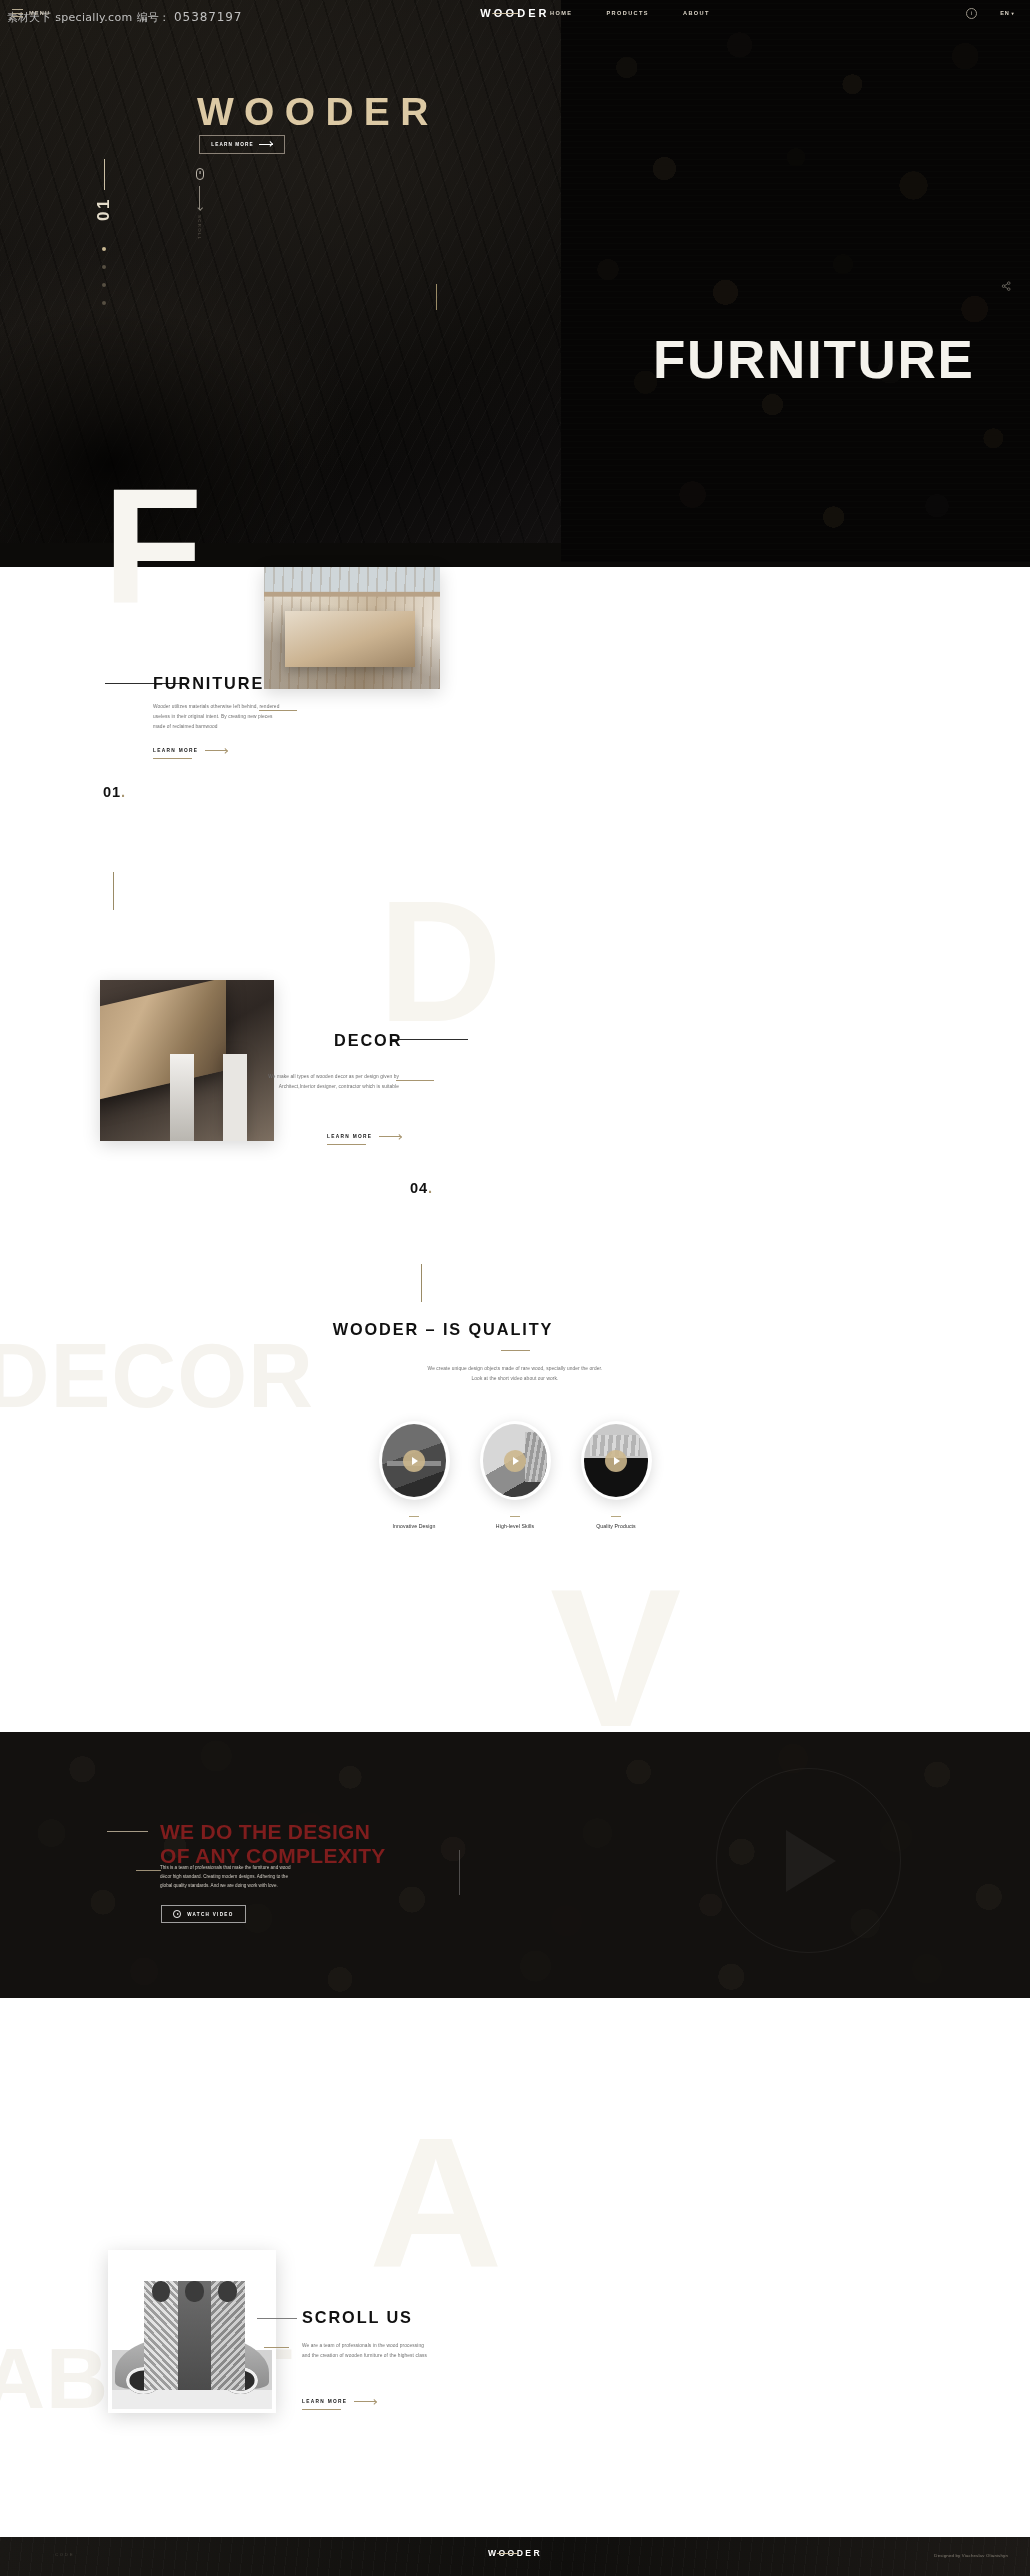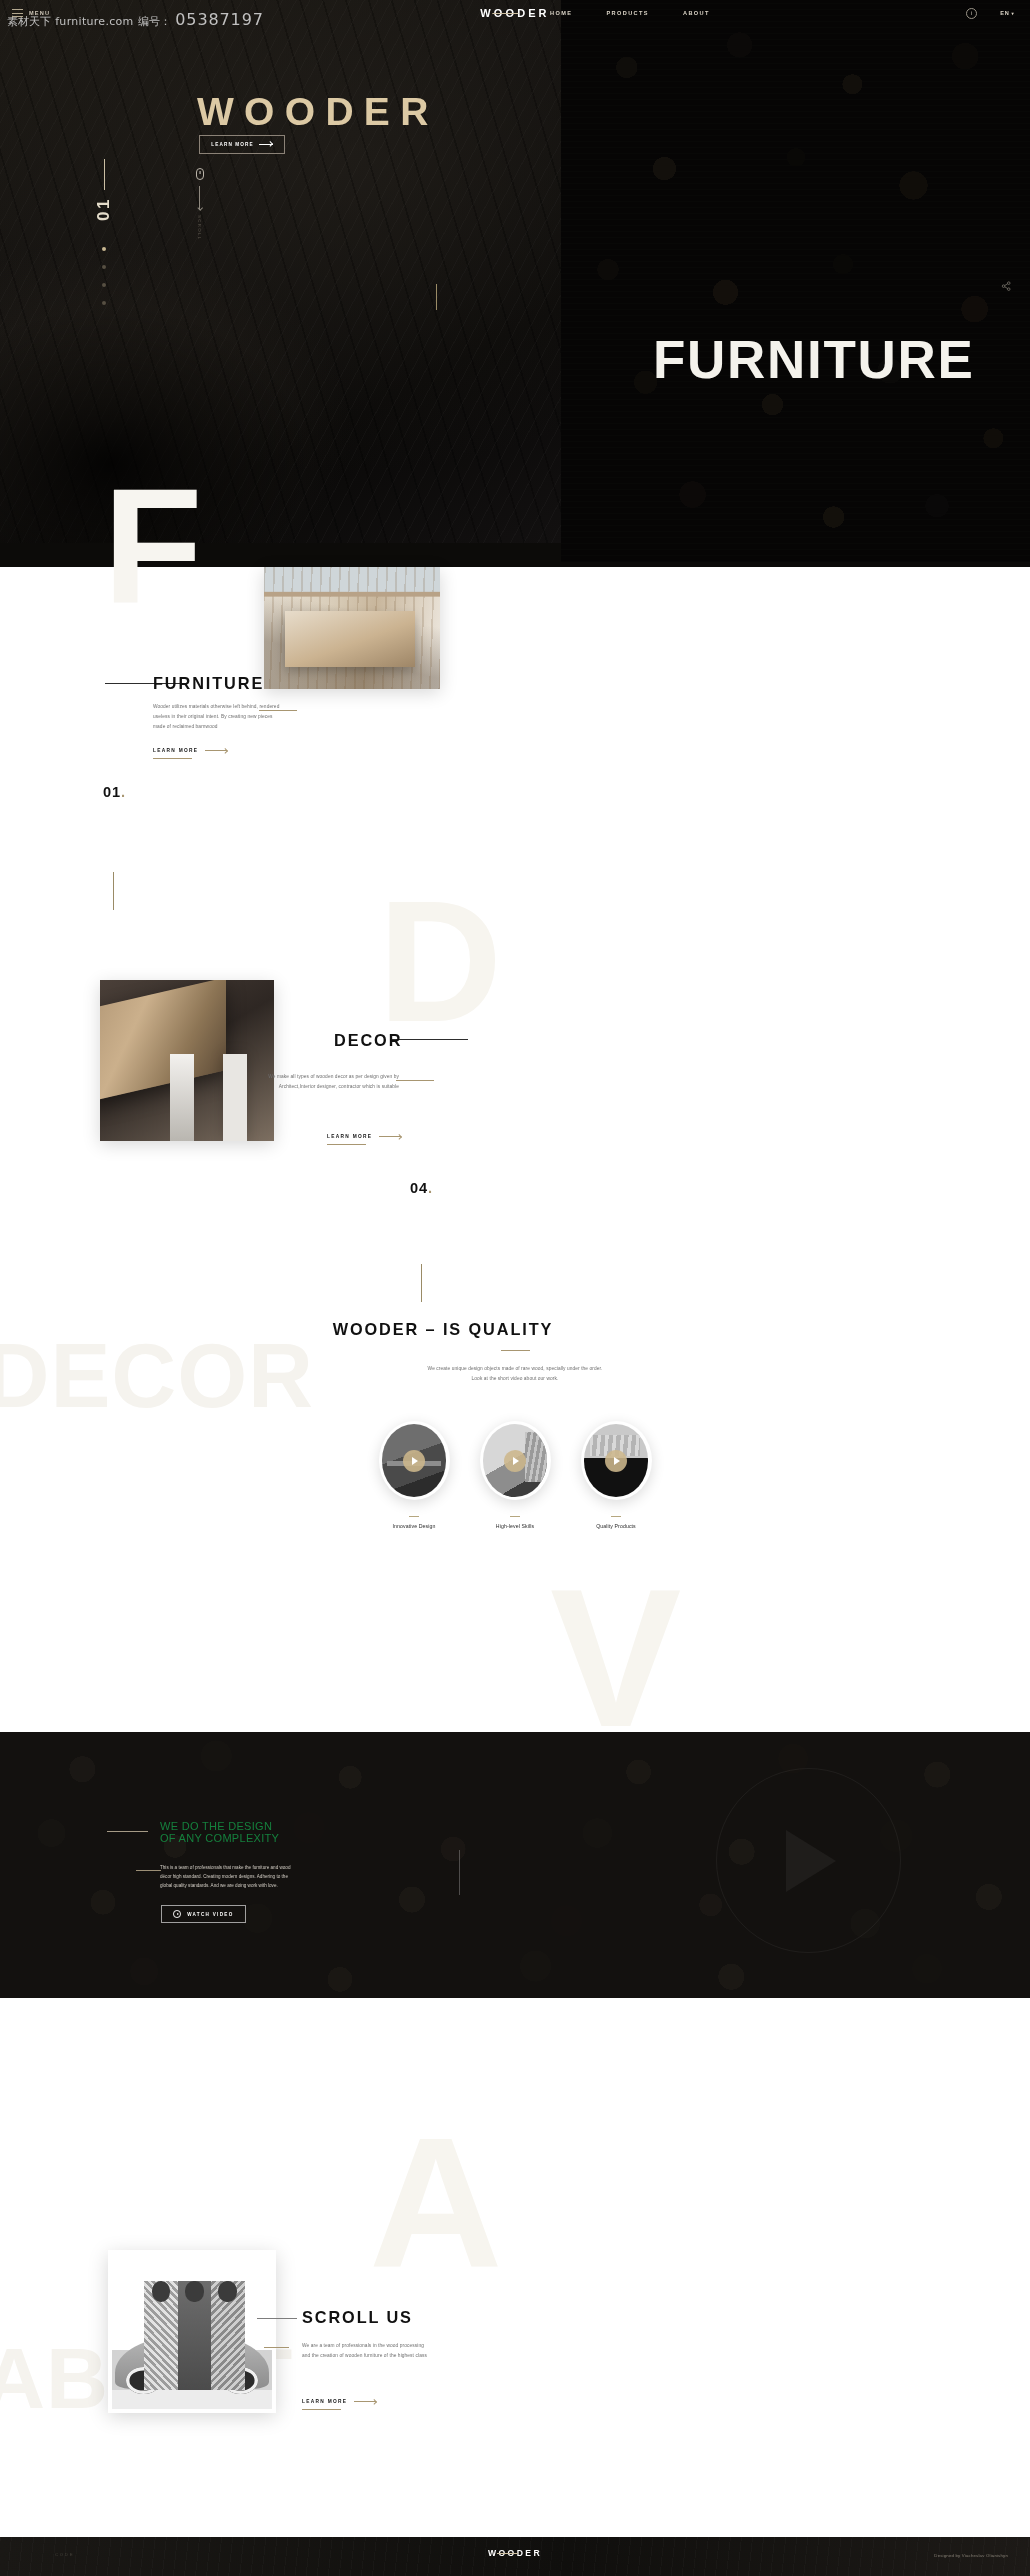--- a/index.html
+++ b/index.html
@@ -228,22 +228,22 @@
       radial-gradient(circle 13.7px at 71% 92%, #2d2822 0 94%, rgba(0,0,0,0) 95%),
       radial-gradient(circle 15.5px at 90% 89%, #1e1b18 0 94%, rgba(0,0,0,0) 95%);
   }
   .cx::after{content:"";position:absolute;inset:0;background:rgba(12,11,10,.55);}
   .cx-ghost{position:absolute;right:129px;top:36px;width:185px;height:185px;border-radius:50%;
     border:1.3px solid rgba(255,255,255,.055);z-index:2;}
   .cx-ghost::after{content:"";position:absolute;left:50%;top:50%;transform:translate(-46%,-50%);
     width:0;height:0;border-left:50px solid rgba(255,255,255,.05);
     border-top:31px solid transparent;border-bottom:31px solid transparent;}
   .cx-rule{position:absolute;left:107px;top:1831px;width:41px;height:0.9px;background:#a59a86;z-index:6;}
-  .cx-h{position:absolute;left:160px;top:1820px;z-index:6;font-size:11px;font-weight:400;
-    color:#15803d;letter-spacing:0.3px;line-height:1.12;}
+  .cx-h{position:absolute;left:160px;top:1820px;z-index:6;font-size:21px;font-weight:700;
+    color:#7f1d1d;letter-spacing:0.3px;line-height:1.12;}
   .cx-psub{position:absolute;left:136px;top:1870px;width:25px;height:1.2px;background:#9c8f76;z-index:6;}
   .cx-p{position:absolute;left:160px;top:1863px;width:137px;z-index:6;
     font-size:4.6px;line-height:2.0;color:#d2cdc4;}
   .cx-btn{position:absolute;left:161px;top:1905px;z-index:6;width:85px;height:18px;
     border:0.9px solid rgba(255,255,255,.6);display:flex;align-items:center;justify-content:center;gap:6px;cursor:pointer;}
   .cx-btn .pc{width:7.7px;height:7.7px;border:0.9px solid #fff;border-radius:50%;
     display:flex;align-items:center;justify-content:center;}
   .cx-btn .pc i{width:0;height:0;border-left:2.6px solid #fff;
     border-top:1.7px solid transparent;border-bottom:1.7px solid transparent;margin-left:0.9px;}
   .cx-btn .t{font-size:4.6px;font-weight:700;color:#fff;letter-spacing:1.3px;}
@@ -279,21 +279,21 @@
       linear-gradient(92deg,#1a1815,#100f0d 55%,#1d1a17);}
   .ftr-code{position:absolute;left:55px;top:14.6px;font-size:4.3px;color:#46423c;letter-spacing:1.7px;z-index:3;}
   .ftr-logo{position:absolute;left:50%;top:11px;transform:translateX(-50%);z-index:3;
     font-size:8.6px;font-weight:700;color:#fff;letter-spacing:2.4px;cursor:pointer;}
   .ftr-logo .oo{position:relative;display:inline-block;}
   .ftr-logo .oo::after{content:"";position:absolute;left:-1.7px;right:-1.7px;top:50%;height:0.9px;background:#cdbfa1;}
   .ftr-cred{position:absolute;right:22px;top:15.5px;font-size:4.3px;color:#8a8378;letter-spacing:0.2px;z-index:3;}
   .wmark{position:absolute;left:6.9px;top:10.3px;z-index:9;display:flex;align-items:baseline;gap:4.3px;
     font-size:11px;color:#cfcfcf;font-family:"DejaVu Sans", sans-serif;opacity:.92;}
   .wmark .dom{letter-spacing:0.3px;}
-  .wmark .num{font-size:16px;letter-spacing:0.9px;}
+  .wmark .num{font-size:12px;letter-spacing:0.9px;}
 </style>
 </head>
 <body>
 
 <section class="hero">
   <div class="hero-left"></div>
   <div class="hero-right"></div>
 
   <div class="hero-counter">
     <div class="hc-line"></div>
@@ -488,17 +488,17 @@
 
 <footer class="ftr">
   <div class="ftr-code">CODE</div>
   <div class="ftr-logo">
     <span>W</span><span class="oo">OO</span><span>DER</span>
   </div>
   <div class="ftr-cred">Designed by Viacheslav Olianishyn</div>
 </footer>
 <div class="wmark">
   <span>素材天下</span>
-  <span class="dom">furniture.com</span>
+  <span class="dom">specially.com</span>
   <span>编号：</span>
   <span class="num">05387197</span>
 </div>
 
 
 </body></html>

